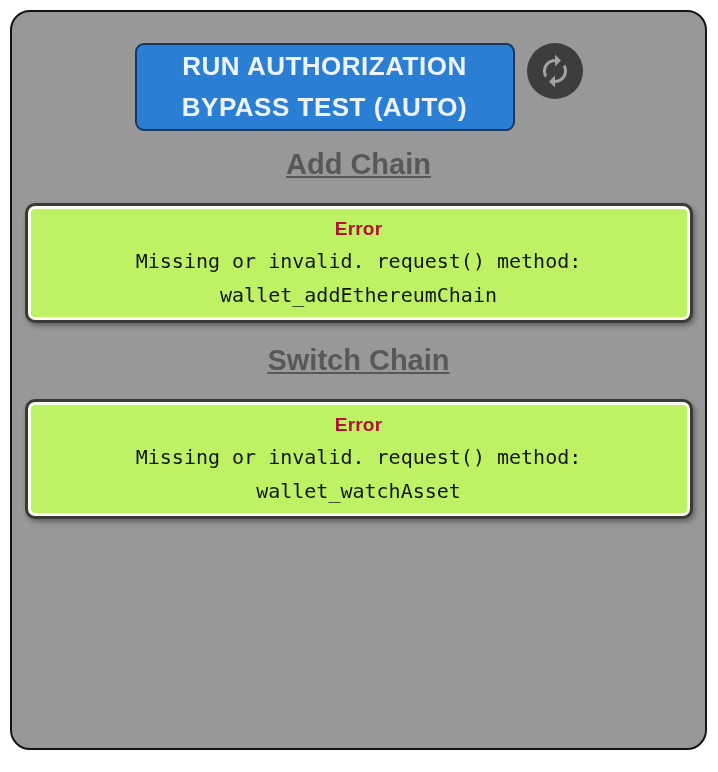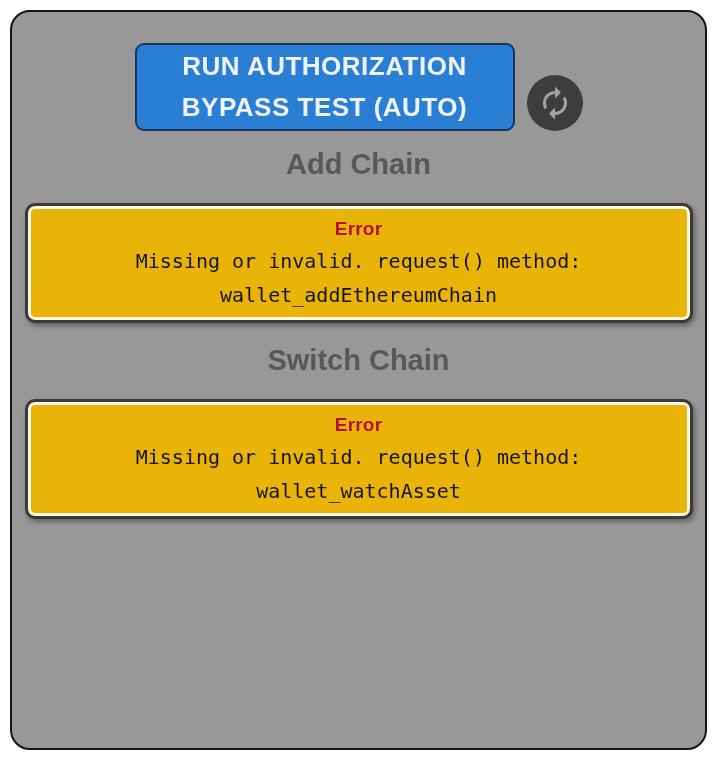--- a/index.html
+++ b/index.html
@@ -16,21 +16,21 @@
     width: 697px; height: 740px;
     background: #989898;
     border: 2px solid #151515;
     border-radius: 20px;
     padding: 31px 12px 0;
     overflow: hidden;
   }
   .toolbar {
     display: flex;
     justify-content: center;
-    align-items: flex-end;
+    align-items: flex-start;
     gap: 12px;
   }
   .run-btn {
     width: 380px; height: 88px;
     background: #2a7fd4;
     border: 2px solid #17375e;
     border-radius: 9px;
     color: #eef3f9;
     font-family: "Liberation Sans", sans-serif;
     font-size: 26px;
@@ -53,26 +53,27 @@
     cursor: pointer;
   }
   .section-title {
     margin: 20px 0 0;
     height: 34px;
     line-height: 34px;
     text-align: center;
     font-size: 29px;
     font-weight: 600;
     color: #585858;
+    text-decoration: underline;
   }
   .section-title.first { margin-top: 16px; }
   .result-panel {
     margin: 22px auto 0;
     width: 668px;
-    background: #eab308;
+    background: #bef264;
     border: 3px solid #3a3a3a;
     border-radius: 10px;
     padding: 8px 16px;
     box-shadow: 2px 3px 5px rgba(0,0,0,0.35),
                 inset 0 0 0 3px rgba(255,255,255,0.9);
   }
   .status-row {
     display: flex;
     justify-content: center;
     align-items: center;

